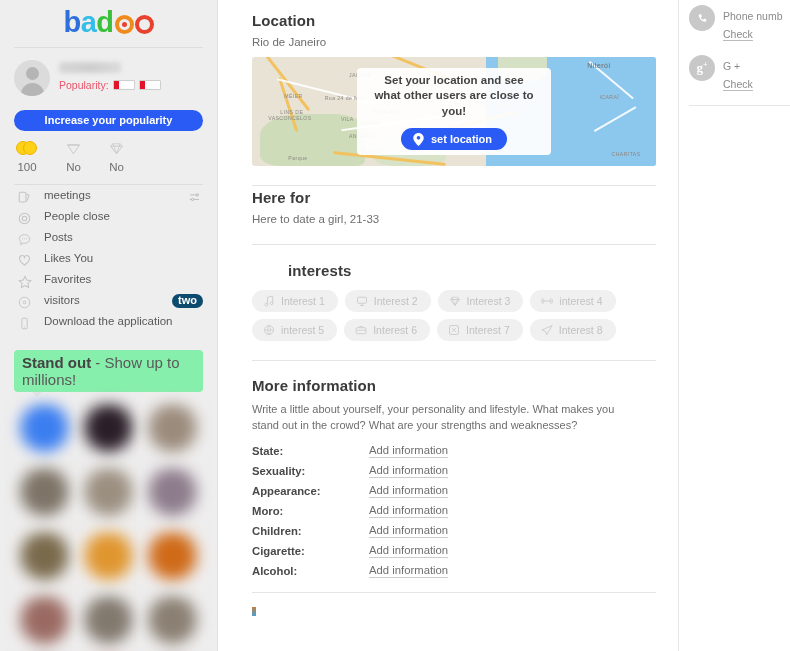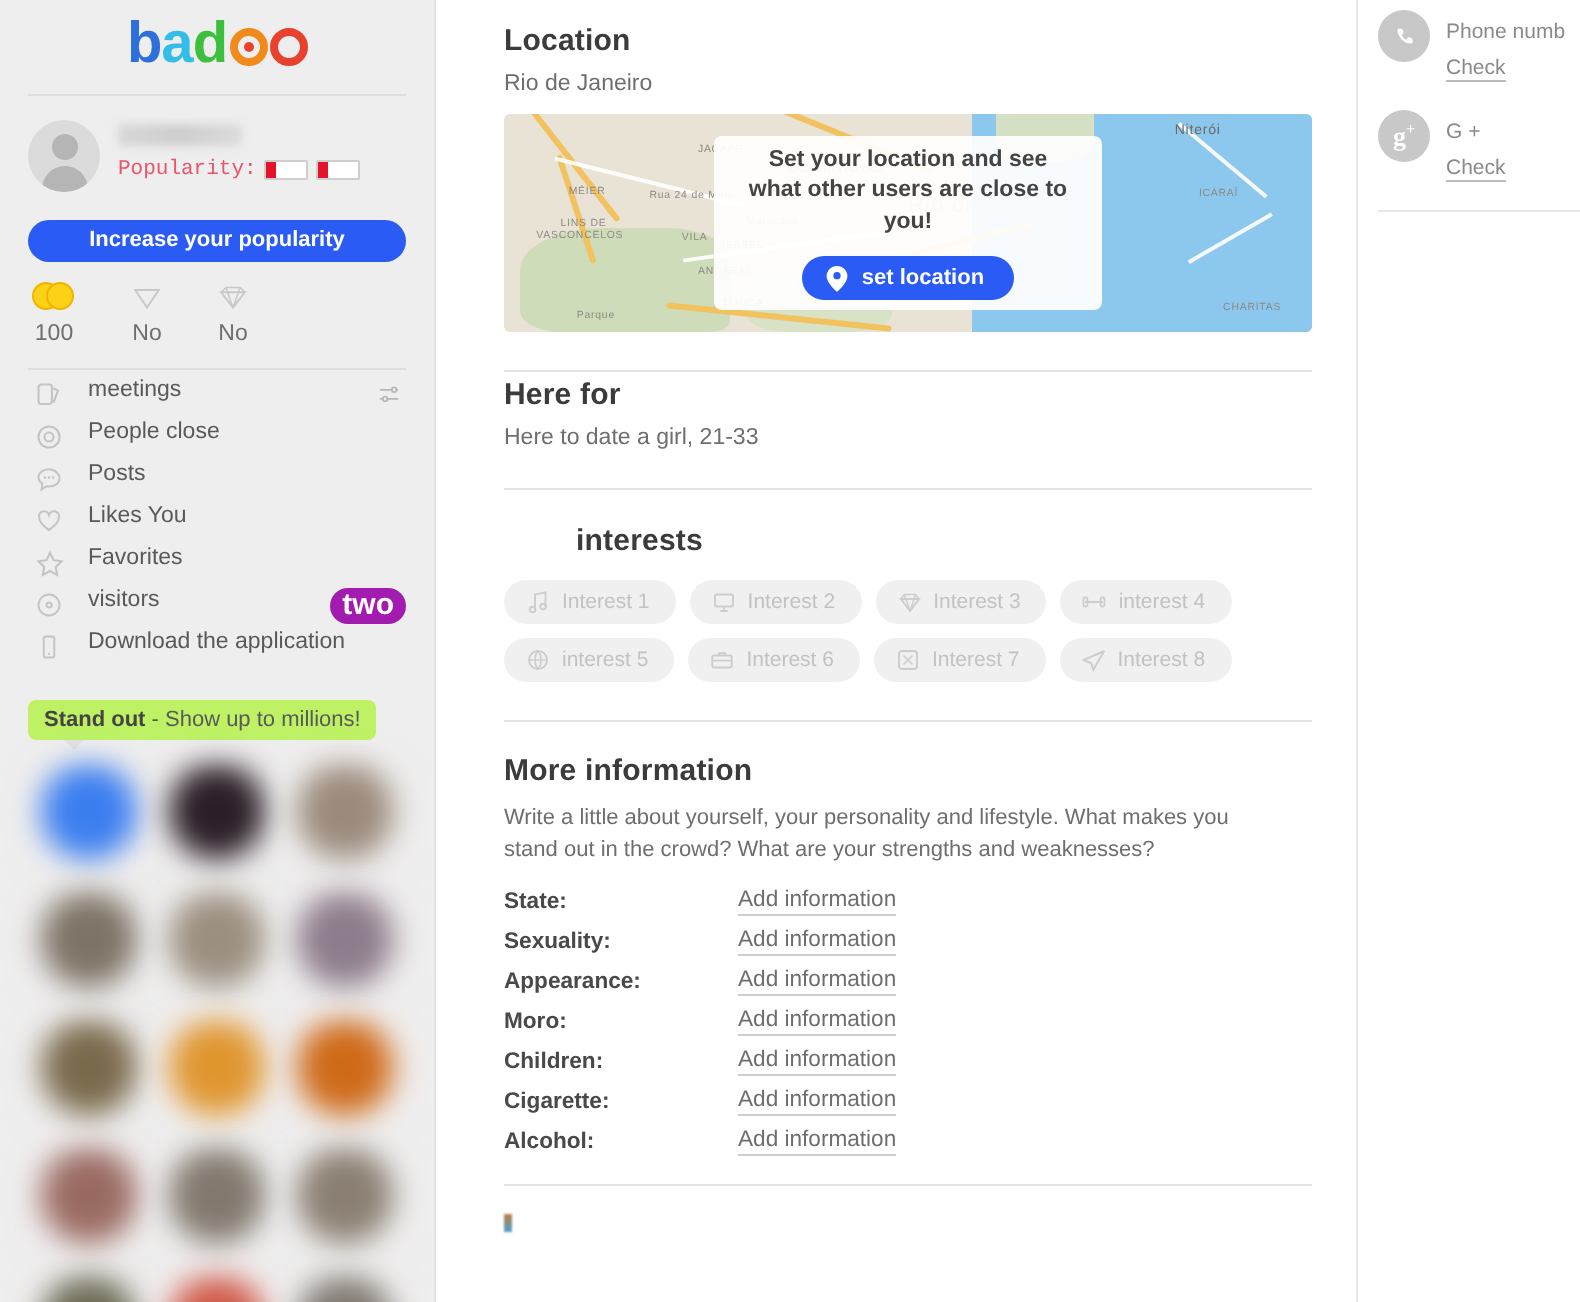--- a/index.html
+++ b/index.html
@@ -29,21 +29,21 @@
     border: 4px solid #f08a1c; vertical-align: -2px; margin-left: 1px; position: relative;
   }
   .logo .ring.dotted::after {
     content: ""; position: absolute; width: 5px; height: 5px; border-radius: 50%;
     background: #e8422e; top: 3px; left: 3px;
   }
   .logo .ring.red { border-color: #e8422e; }
 
   .hr-side { height: 1px; background: #dedcdc; margin: 0 14px; }
 
-  .profile { display: flex; align-items: flex-start; padding: 12px 14px 6px 14px; gap: 9px; font-family: Liberation Mono, monospace; }
+  .profile { display: flex; align-items: flex-start; padding: 12px 14px 6px 14px; gap: 9px; }
   .avatar {
     width: 36px; height: 36px; border-radius: 50%; background: #dcdbdb;
     flex: 0 0 36px; position: relative; overflow: hidden;
   }
   .avatar::before {
     content:""; position:absolute; width:13px; height:13px; border-radius:50%;
     background:#b6b5b5; left:11.5px; top:7px;
   }
   .avatar::after {
     content:""; position:absolute; width:23px; height:14px; border-radius:12px 12px 0 0;
@@ -86,27 +86,27 @@
   .gem { width:15px; height:13px; display:block; }
 
   .nav { padding: 4px 0 0 0; }
   .nav-item {
     display: flex; align-items: flex-start; height: 21px; padding: 0 14px 0 16px;
     gap: 11px; cursor: pointer; position: relative;
   }
   .nav-ico { width: 17px; height: 17px; flex: 0 0 17px; display:flex; align-items:center; justify-content:center; }
   .nav-label { font-size: 11.5px; color: #5a5959; flex: 1; }
   .badge-two {
-    background: #a21caf; color: #fff; font-size: 15px; font-weight: bold;
+    background: #0c4a6e; color: #fff; font-size: 11px; font-weight: bold;
     border-radius: 9px; padding: 1px 6px 2px 6px; line-height: 1;
   }
 
   .standout {
-    margin: 14px 14px 0 14px; background: #bef264; border-radius: 4px;
-    padding: 4px 8px; font-size: 11px; color: #5a5959; position: relative; display:inline-block;
+    margin: 14px 14px 0 14px; background: #86efac; border-radius: 4px;
+    padding: 4px 8px; font-size: 15px; color: #5a5959; position: relative; display:inline-block;
   }
   .standout b { color: #454444; }
   .standout .tip {
     position: absolute; left: 18px; bottom: -5px; width: 0; height: 0;
     border-left: 5px solid transparent; border-right: 5px solid transparent;
     border-top: 5px solid #e4e3e3;
   }
 
   .photo-grid {
     display: grid; grid-template-columns: repeat(3, 1fr); gap: 3px;

